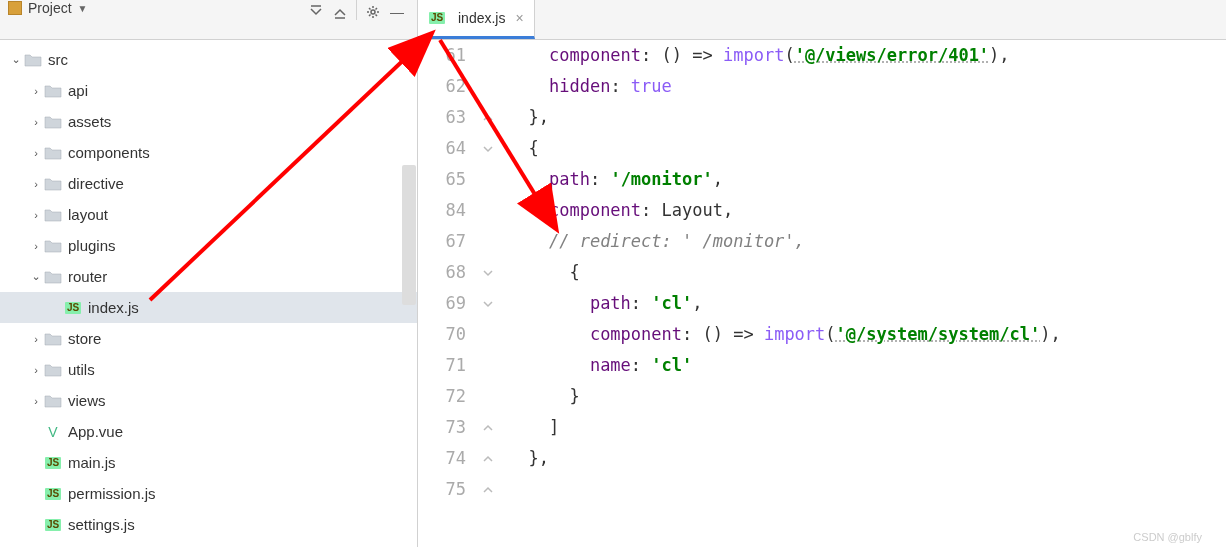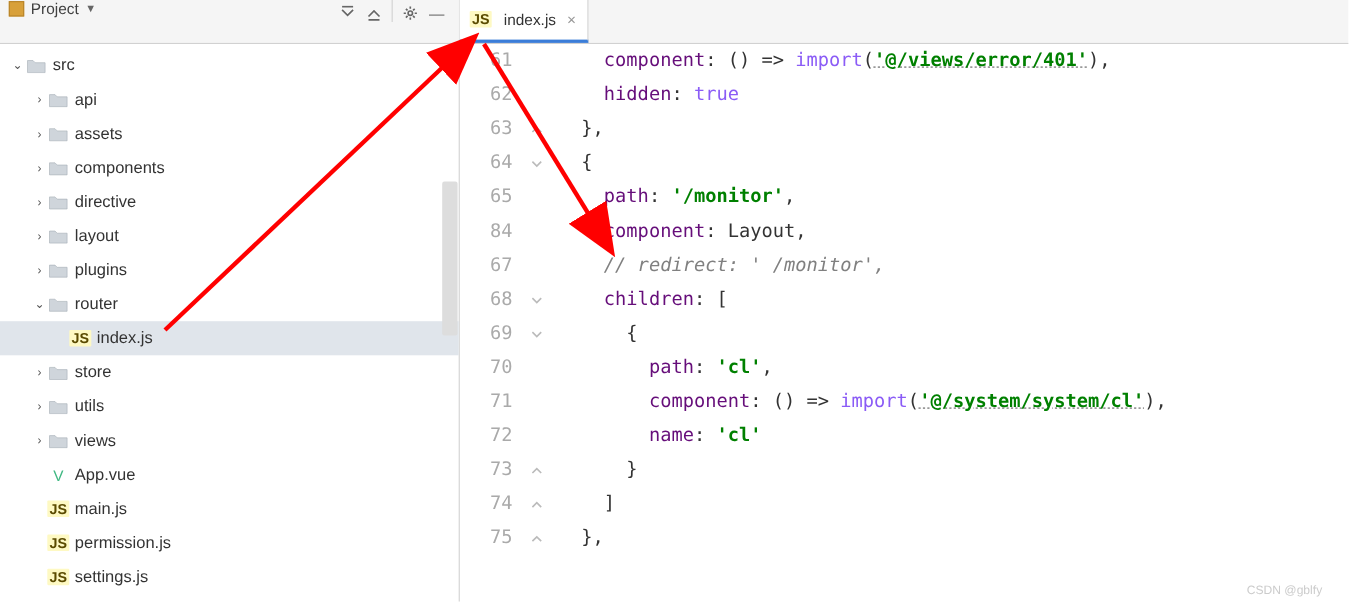--- a/index.html
+++ b/index.html
@@ -19,21 +19,21 @@
     
     
     .tree { flex: 1; overflow: auto; padding-top: 4px; font-size: 15px; }
     .tree-row { display: flex; align-items: center; height: 31px; padding-left: 8px; cursor: pointer; }
     .tree-row.selected { background: #e0e5eb; }
     .chev { width: 16px; text-align: center; color: #555; font-size: 11px; user-select: none; }
     .chev.blank { visibility: hidden; }
     .folder-icon { width: 18px; height: 14px; margin-right: 6px; display: inline-block; }
     .folder-icon svg { width: 18px; height: 14px; }
     .file-icon { width: 18px; height: 14px; margin-right: 6px; display: inline-flex; align-items: center; justify-content: center; }
-    .js-badge { background: #fef9c3; color: #5a4a00; font-size: 13px; font-weight: bold; padding: 1px 2px; border-radius: 1px; line-height: 1; }
+    .js-badge { background: #86efac; color: #5a4a00; font-size: 10px; font-weight: bold; padding: 1px 2px; border-radius: 1px; line-height: 1; }
     .vue-icon { color: #41b883; font-size: 14px; }
     .indent-0 { padding-left: 8px; }
     .indent-1 { padding-left: 28px; }
     .indent-2 { padding-left: 48px; }
     
     
     .editor-area { flex: 1; display: flex; flex-direction: column; }
     .tabs { height: 40px; border-bottom: 1px solid #d1d1d1; display: flex; align-items: flex-end; background: #f5f5f5; }
     .tab { height: 40px; display: flex; align-items: center; padding: 0 10px; gap: 6px; border-right: 1px solid #d1d1d1; background: #fff; border-bottom: 3px solid #3b7dd8; }
     .tab-close { color: #999; font-size: 14px; cursor: pointer; margin-left: 4px; }
@@ -282,21 +282,20 @@
           </div>
         </div>
       <div class="code-lines" id="codelines">
           <div class="code-line">    <span class="kw-prop">component</span><span class="punct">: () =&gt; </span><span class="kw-js">import</span><span class="punct">(</span><span class="str underdot">'@/views/error/401'</span><span class="punct">),</span></div>
           <div class="code-line">    <span class="kw-prop">hidden</span><span class="punct">: </span><span class="kw-js">true</span></div>
           <div class="code-line">  <span class="punct">},</span></div>
           <div class="code-line">  <span class="punct">{</span></div>
           <div class="code-line">    <span class="kw-prop">path</span><span class="punct">: </span><span class="str">'/monitor'</span><span class="punct">,</span></div>
           <div class="code-line">    <span class="kw-prop">component</span><span class="punct">: Layout,</span></div>
           <div class="code-line">    <span class="comment">// redirect: ' /monitor',</span></div>
-          <div class="code-line">    <span class="kw-prop">children</span><span class="punct">: [</span></div>
           <div class="code-line">      <span class="punct">{</span></div>
           <div class="code-line">        <span class="kw-prop">path</span><span class="punct">: </span><span class="str">'cl'</span><span class="punct">,</span></div>
           <div class="code-line">        <span class="kw-prop">component</span><span class="punct">: () =&gt; </span><span class="kw-js">import</span><span class="punct">(</span><span class="str underdot">'@/system/system/cl'</span><span class="punct">),</span></div>
           <div class="code-line">        <span class="kw-prop">name</span><span class="punct">: </span><span class="str">'cl'</span></div>
           <div class="code-line">      <span class="punct">}</span></div>
           <div class="code-line">    <span class="punct">]</span></div>
           <div class="code-line">  <span class="punct">},</span></div>
         </div>
     </div>
   </div>

